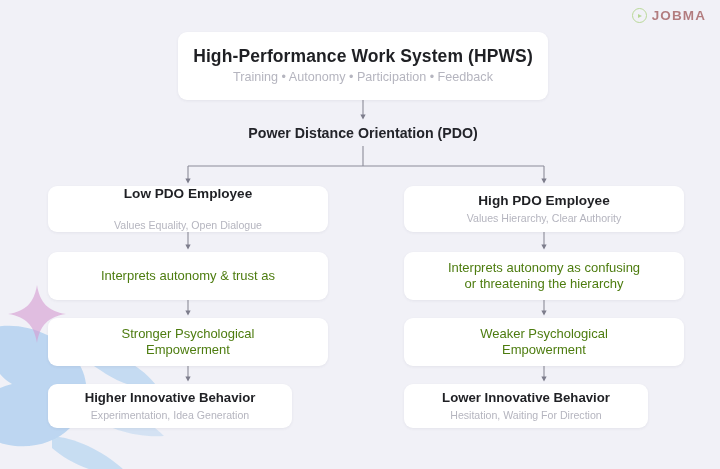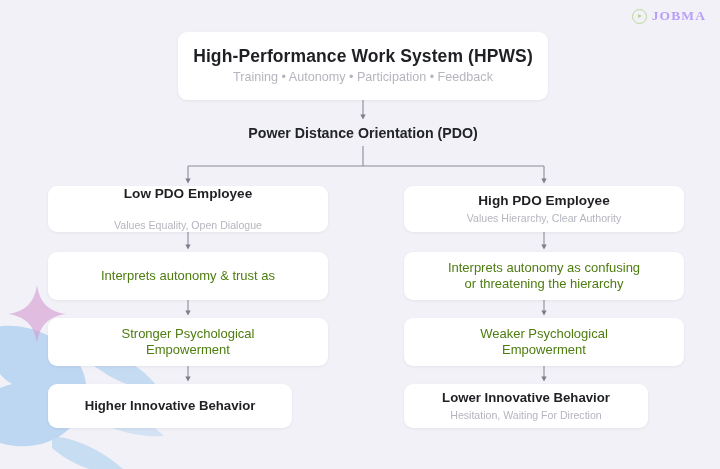--- a/index.html
+++ b/index.html
@@ -34,21 +34,21 @@
     display:flex;align-items:center;justify-content:center;
   }
   #brand .mark .tri{
     width:0;height:0;
     border-left:4px solid #8bc34a;
     border-top:2.6px solid transparent;
     border-bottom:2.6px solid transparent;
     margin-left:1.5px;
   }
   #brand .wordmark{
-    font-size:13.5px;letter-spacing:1.1px;font-weight:700;color:#8b5cf6;font-family:Liberation Serif, serif;
+    font-size:13.5px;letter-spacing:1.1px;font-weight:700;color:#7f1d1d;
   }
 
   
   .card{
     position:absolute;
     background:#ffffff;
     border-radius:9px;
     box-shadow:0 1px 3px rgba(60,60,90,.07);
     display:flex;flex-direction:column;
     align-items:center;justify-content:center;
@@ -169,20 +169,21 @@
     <div class="title">Interprets autonomy &amp; trust as</div>
   </div>
 
   <div class="card step" id="card-l-emp">
     <div class="title">Stronger Psychological</div>
     <div class="title">Empowerment</div>
   </div>
 
   <div class="card outcome" id="card-l-out">
     <div class="title">Higher Innovative Behavior</div>
+    <div class="sub">Experimentation, Idea Generation</div>
   </div>
 
   <div class="card branch-head" id="card-highpdo">
     <div class="title">High PDO Employee</div>
     <div class="sub">Values Hierarchy, Clear Authority</div>
   </div>
 
   <div class="card step" id="card-r-interp">
     <div class="title">Interprets autonomy as confusing</div>
     <div class="title">or threatening the hierarchy</div>

